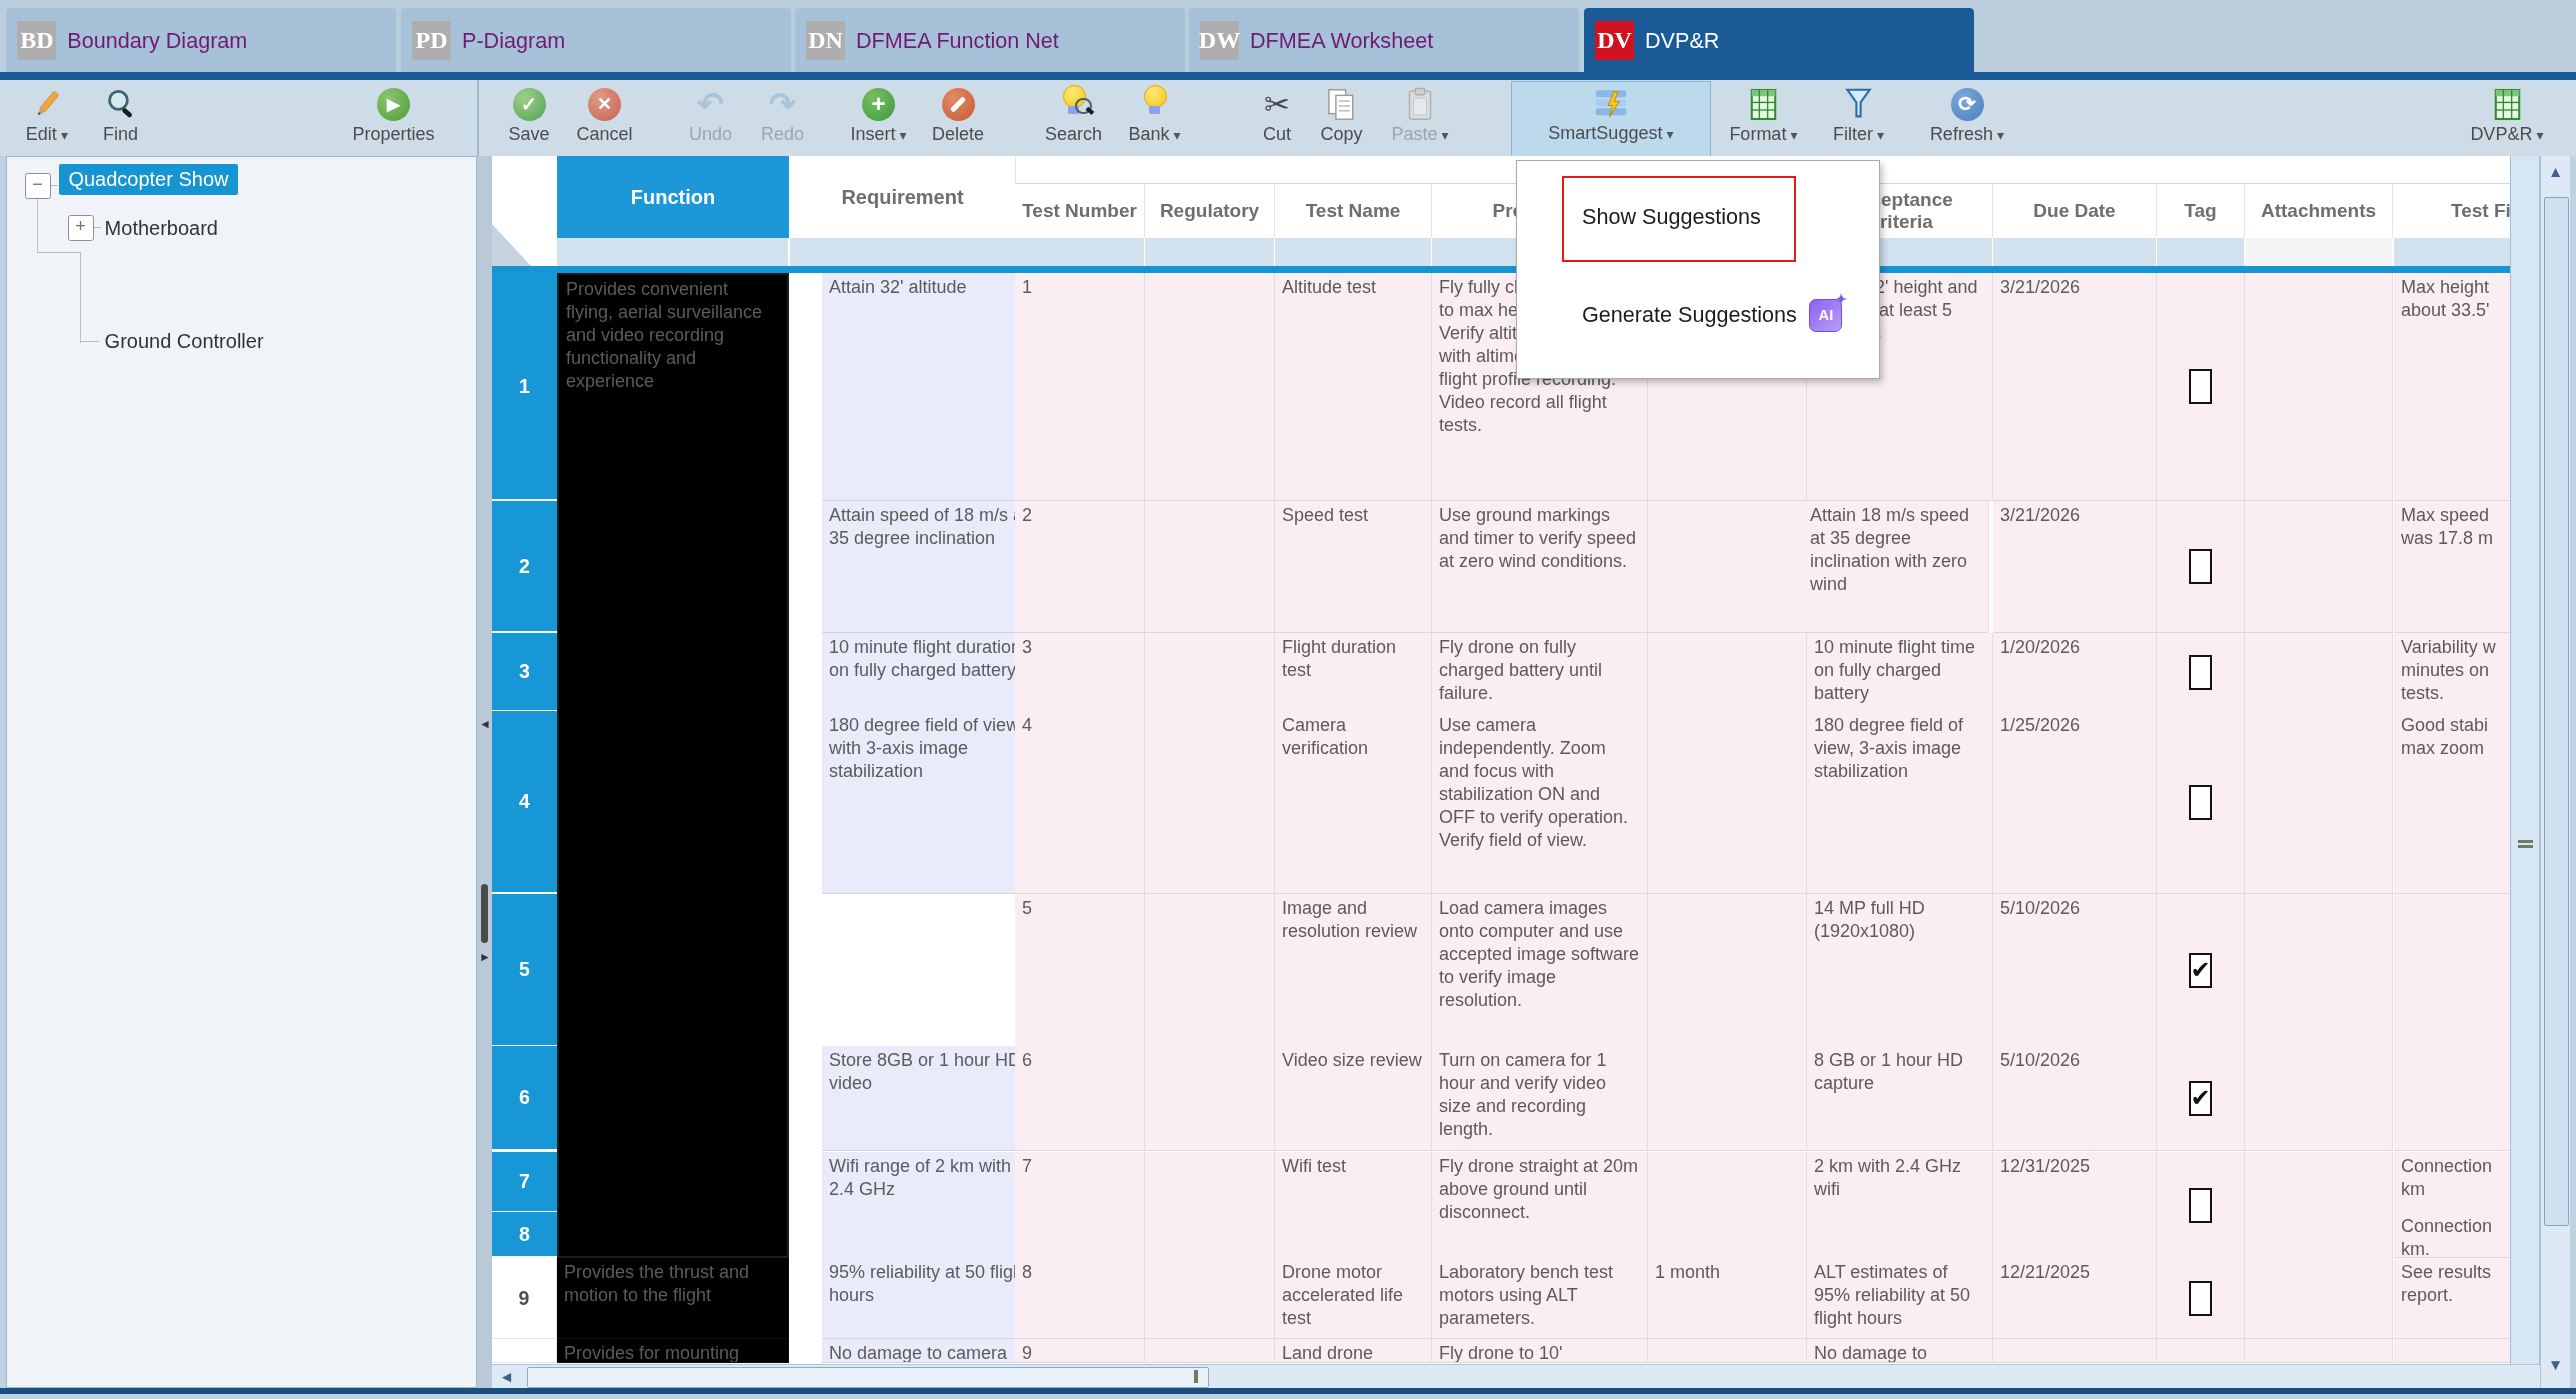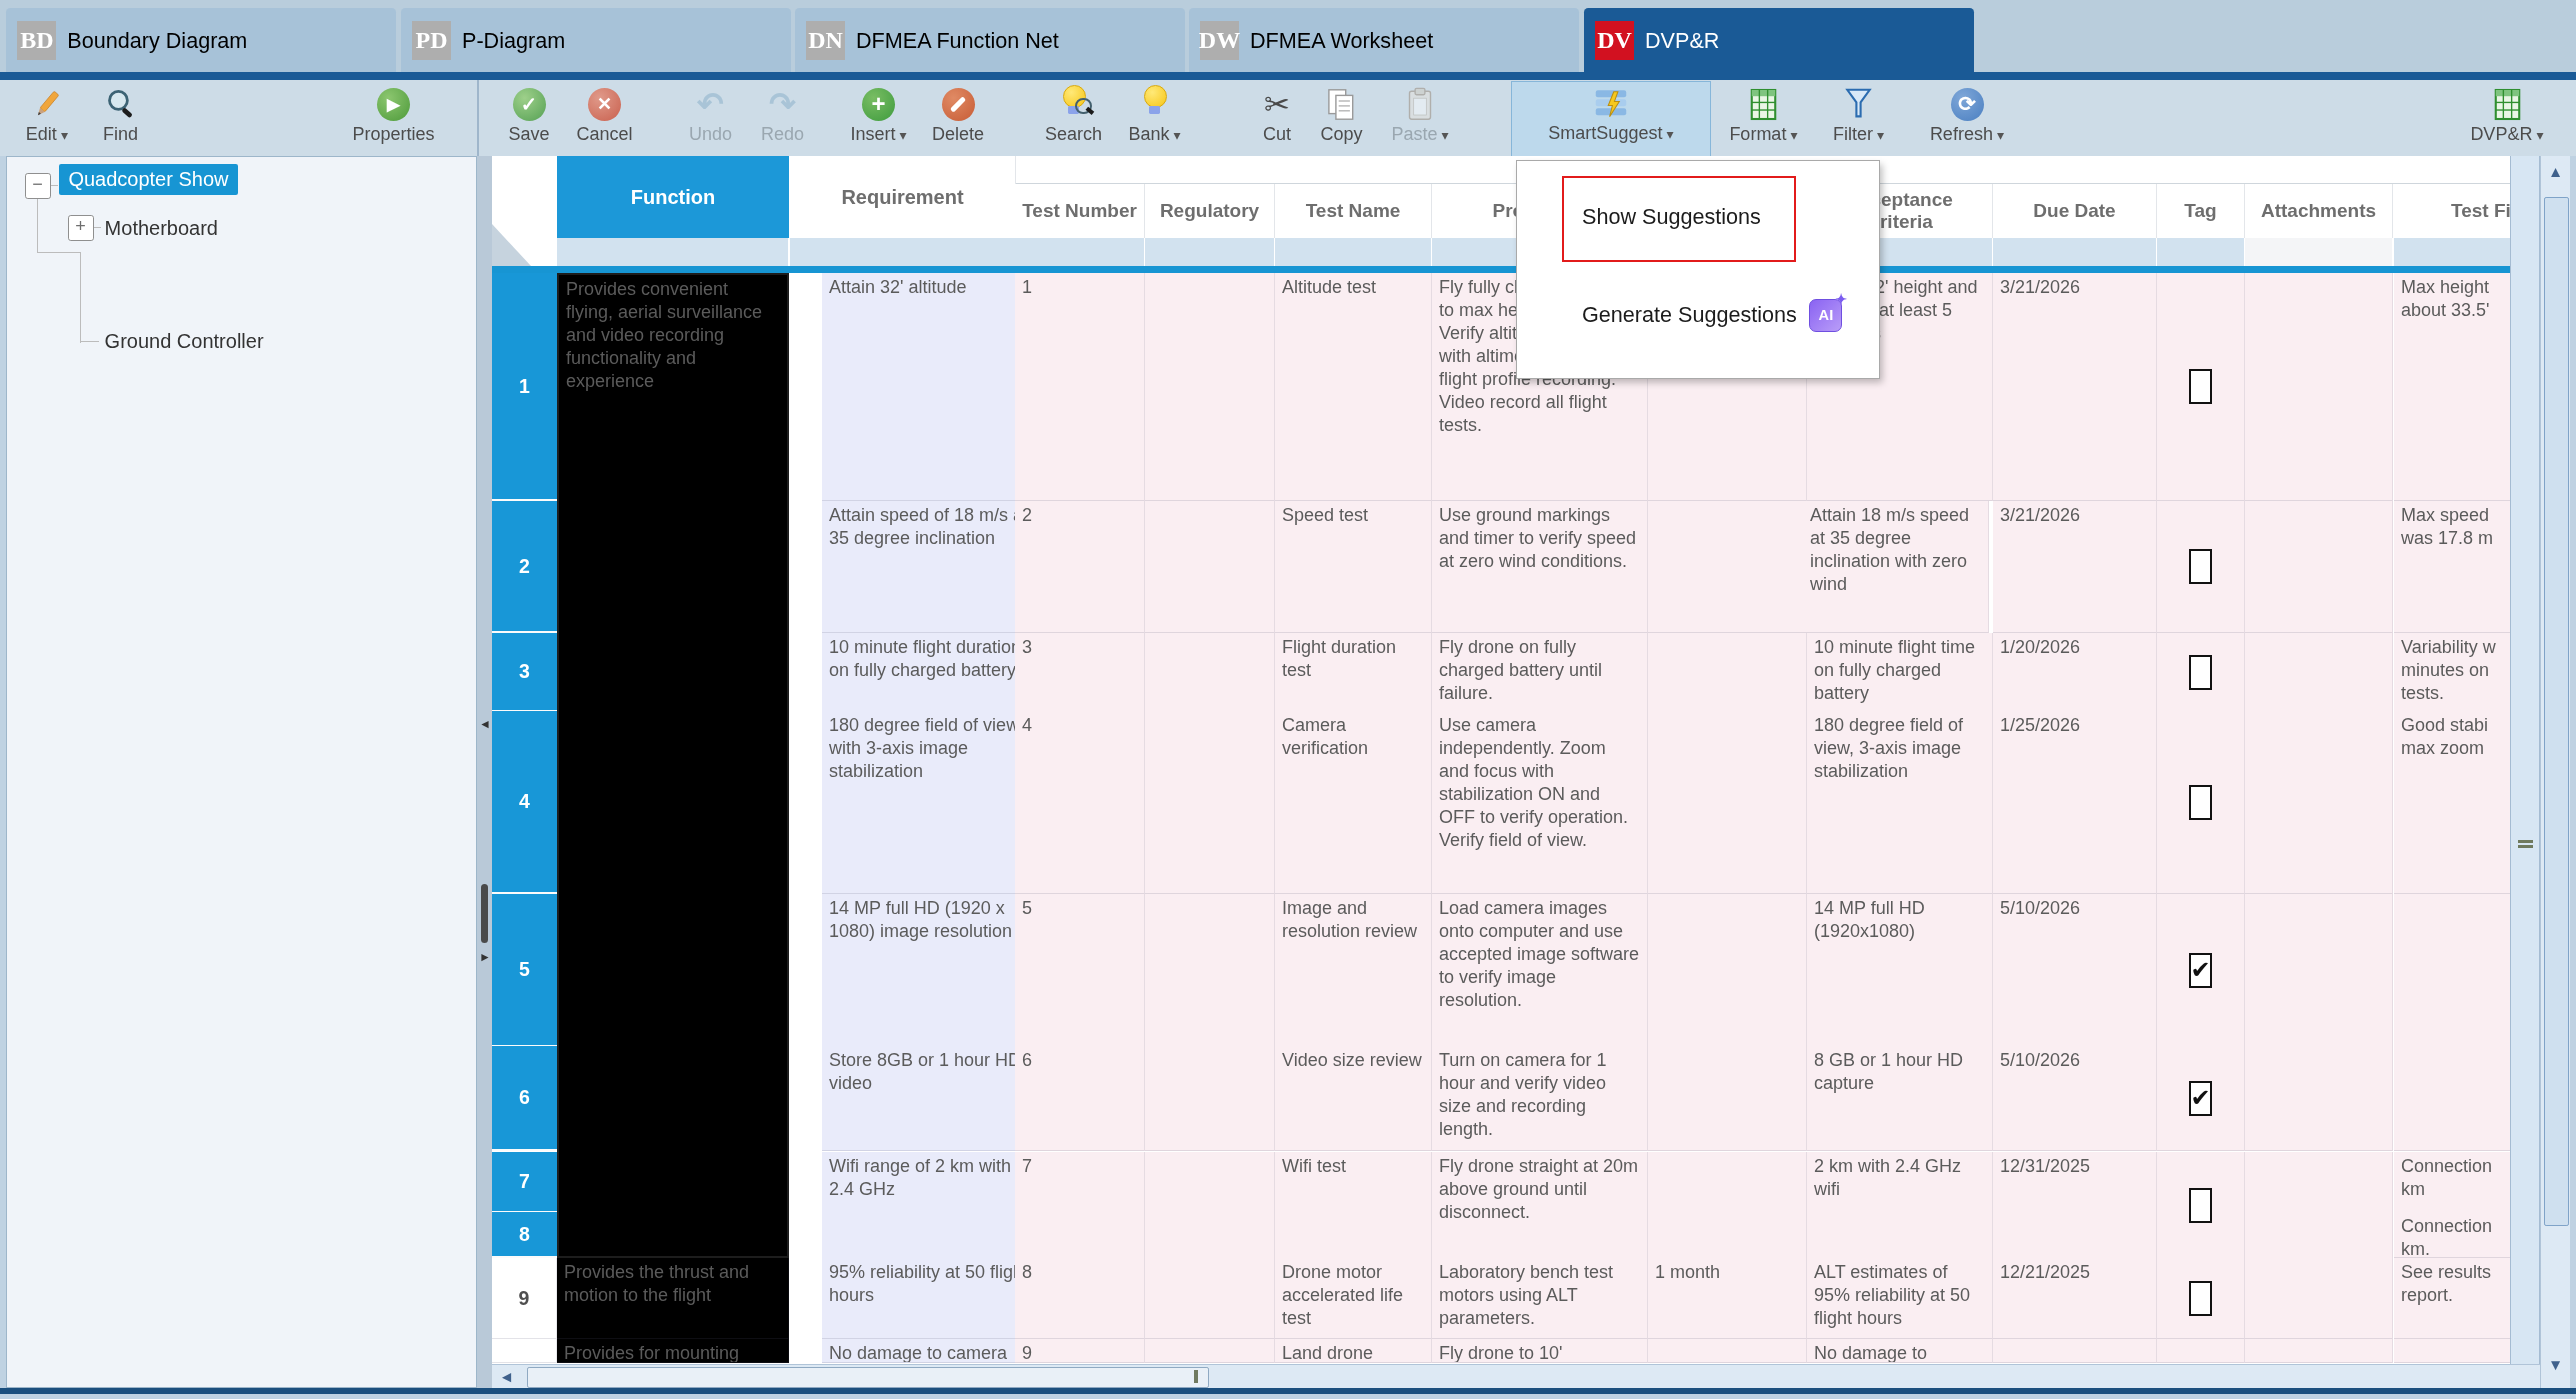--- a/index.html
+++ b/index.html
@@ -3,21 +3,21 @@
 <meta charset="utf-8">
 <style>
   html,body{margin:0;padding:0;}
   body{width:2576px;height:1399px;position:relative;background:#bfd2e2;font-family:"Liberation Sans",sans-serif;overflow:hidden;}
   .abs{position:absolute;box-sizing:border-box;}
 
   
   #tabbar{left:0;top:0;width:2576px;height:74px;background:#b9cddc;}
   .tab{position:absolute;top:8.4px;height:65px;width:390px;background:#a7c2d8;border-radius:4.2px 4.2px 0 0;display:flex;align-items:center;cursor:pointer;}
   .tab .badge{width:39px;height:39px;margin-left:11px;background:#aeaeae;color:#fff;font-family:"Liberation Serif",serif;font-weight:bold;font-size:24px;display:flex;align-items:center;justify-content:center;}
-  .tab .tlbl{margin-left:11px;font-size:21.6px;color:#000000;}
+  .tab .tlbl{margin-left:11px;font-size:21.6px;color:#701a75;}
   .tab.active{background:#1a5a96;}
   .tab.active .badge{background:#d21120;}
   .tab.active .tlbl{color:#fff;}
   #tabline{left:0;top:72px;width:2576px;height:8.4px;background:#1a5a96;}
 
   
   #toolbar{left:0;top:80px;width:2576px;height:76px;background:#cddce7;}
   #tbdivider{left:477px;top:80px;width:2.1px;height:76px;background:#9fb6cb;}
   .tb{position:absolute;top:84px;height:70px;display:flex;flex-direction:column;align-items:center;justify-content:flex-start;cursor:pointer;}
   .tb .ic{height:40px;display:flex;align-items:center;justify-content:center;}
@@ -401,21 +401,20 @@
     <div class="cell pink" style="left: 653px; width: 130px; top: 555px; height: 183px;"></div>
     <div class="cell pink" style="left: 783px; width: 157px; top: 555px; height: 183px;">Camera verification</div>
     <div class="cell pink" style="left: 940px; width: 216px; top: 555px; height: 183px;">Use camera independently. Zoom and focus with stabilization ON and OFF to verify operation. Verify field of view.</div>
     <div class="cell pink" style="left: 1156px; width: 159px; top: 555px; height: 183px;"></div>
     <div class="cell pink" style="left: 1315px; width: 186px; top: 555px; height: 183px;">180 degree field of view, 3-axis image stabilization</div>
     <div class="cell pink" style="left: 1501px; width: 164px; top: 555px; height: 183px;">1/25/2026</div>
     <div class="cell pink tagcell" style="left: 1665px; width: 88px; top: 555px; height: 183px;"><span class="cb"></span></div>
     <div class="cell pink" style="left: 1753px; width: 148px; top: 555px; height: 183px;"></div>
     <div class="cell pink" style="left: 1902px; width: 237px; top: 555px; height: 183px;">Good stabi
 max zoom</div>
-    <div class="cell lav" style="left: 298px; width: 226px; top: 738px; height: 153px;">14 MP full HD (1920 x 1080) image resolution</div>
     <div class="cell pink" style="left: 523px; width: 130px; top: 738px; height: 153px;">5</div>
     <div class="cell pink" style="left: 653px; width: 130px; top: 738px; height: 153px;"></div>
     <div class="cell pink" style="left: 783px; width: 157px; top: 738px; height: 153px;">Image and resolution review</div>
     <div class="cell pink" style="left: 940px; width: 216px; top: 738px; height: 153px;">Load camera images onto computer and use accepted image software to verify image resolution.</div>
     <div class="cell pink" style="left: 1156px; width: 159px; top: 738px; height: 153px;"></div>
     <div class="cell pink" style="left: 1315px; width: 186px; top: 738px; height: 153px;">14 MP full HD (1920x1080)</div>
     <div class="cell pink" style="left: 1501px; width: 164px; top: 738px; height: 153px;">5/10/2026</div>
     <div class="cell pink tagcell" style="left: 1665px; width: 88px; top: 738px; height: 153px;"><span class="cb">✔</span></div>
     <div class="cell pink" style="left: 1753px; width: 148px; top: 738px; height: 153px;"></div>
     <div class="cell pink" style="left: 1902px; width: 237px; top: 738px; height: 153px;"></div>

